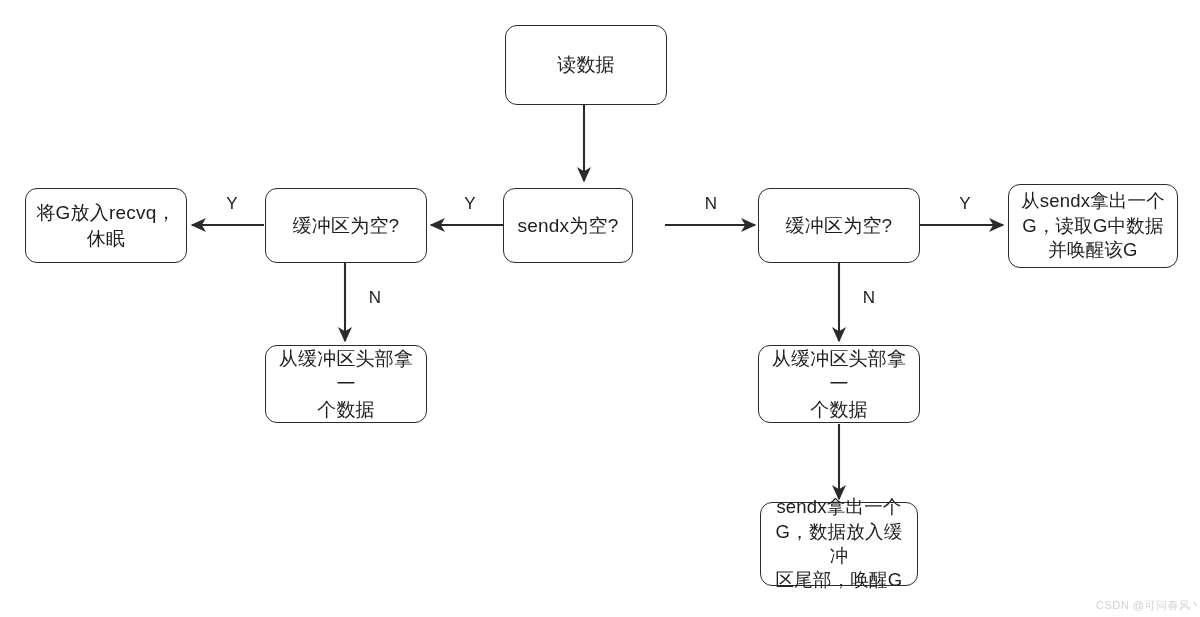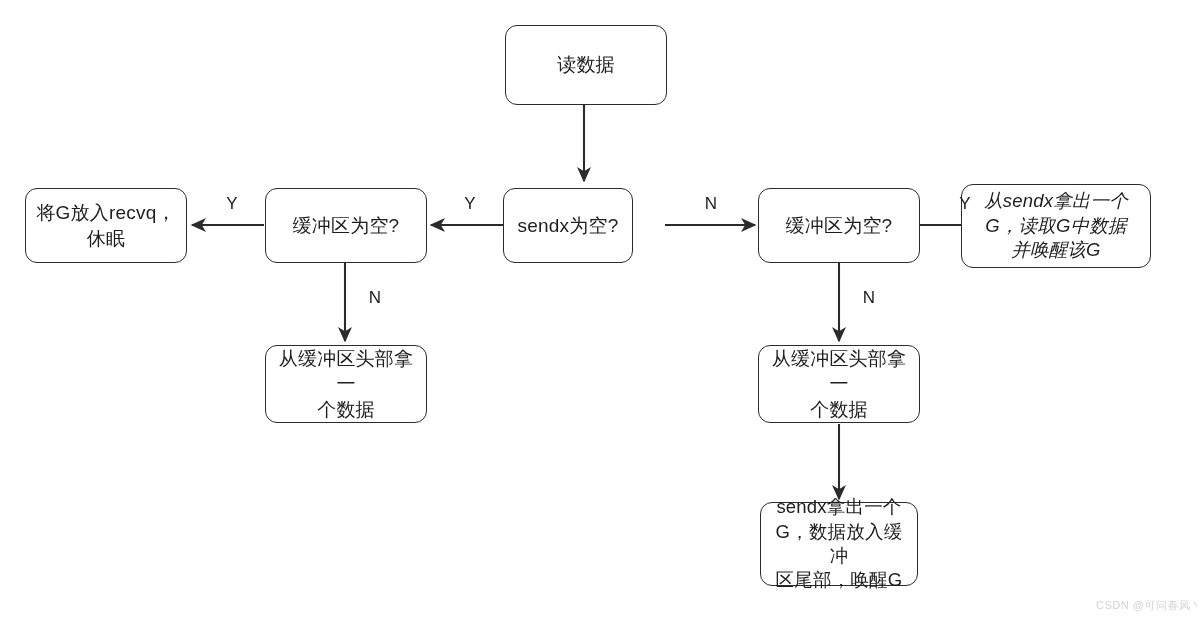--- a/index.html
+++ b/index.html
@@ -116,21 +116,21 @@
   <div class="node" style="left:265px; top:188px; width:162px; height:75px;">缓冲区为空?</div>
 
   <div class="node" style="left:25px; top:188px; width:162px; height:75px;">将G放入recvq，
 休眠</div>
 
   <div class="node" style="left:265px; top:345px; width:162px; height:78px;">从缓冲区头部拿一
 个数据</div>
 
   <div class="node" style="left:758px; top:188px; width:162px; height:75px;">缓冲区为空?</div>
 
-  <div class="node wide-text" style="left:961px; top:184px; width:190px; height:84px;font-style:italic;">从sendx拿出一个
+  <div class="node wide-text" style="left:1008px; top:184px; width:170px; height:84px;">从sendx拿出一个
 G，读取G中数据
 并唤醒该G</div>
 
   <div class="node" style="left:758px; top:345px; width:162px; height:78px;">从缓冲区头部拿一
 个数据</div>
 
   <div class="node wide-text" style="left:760px; top:502px; width:158px; height:84px;">sendx拿出一个
 G，数据放入缓冲
 区尾部，唤醒G</div>
 

